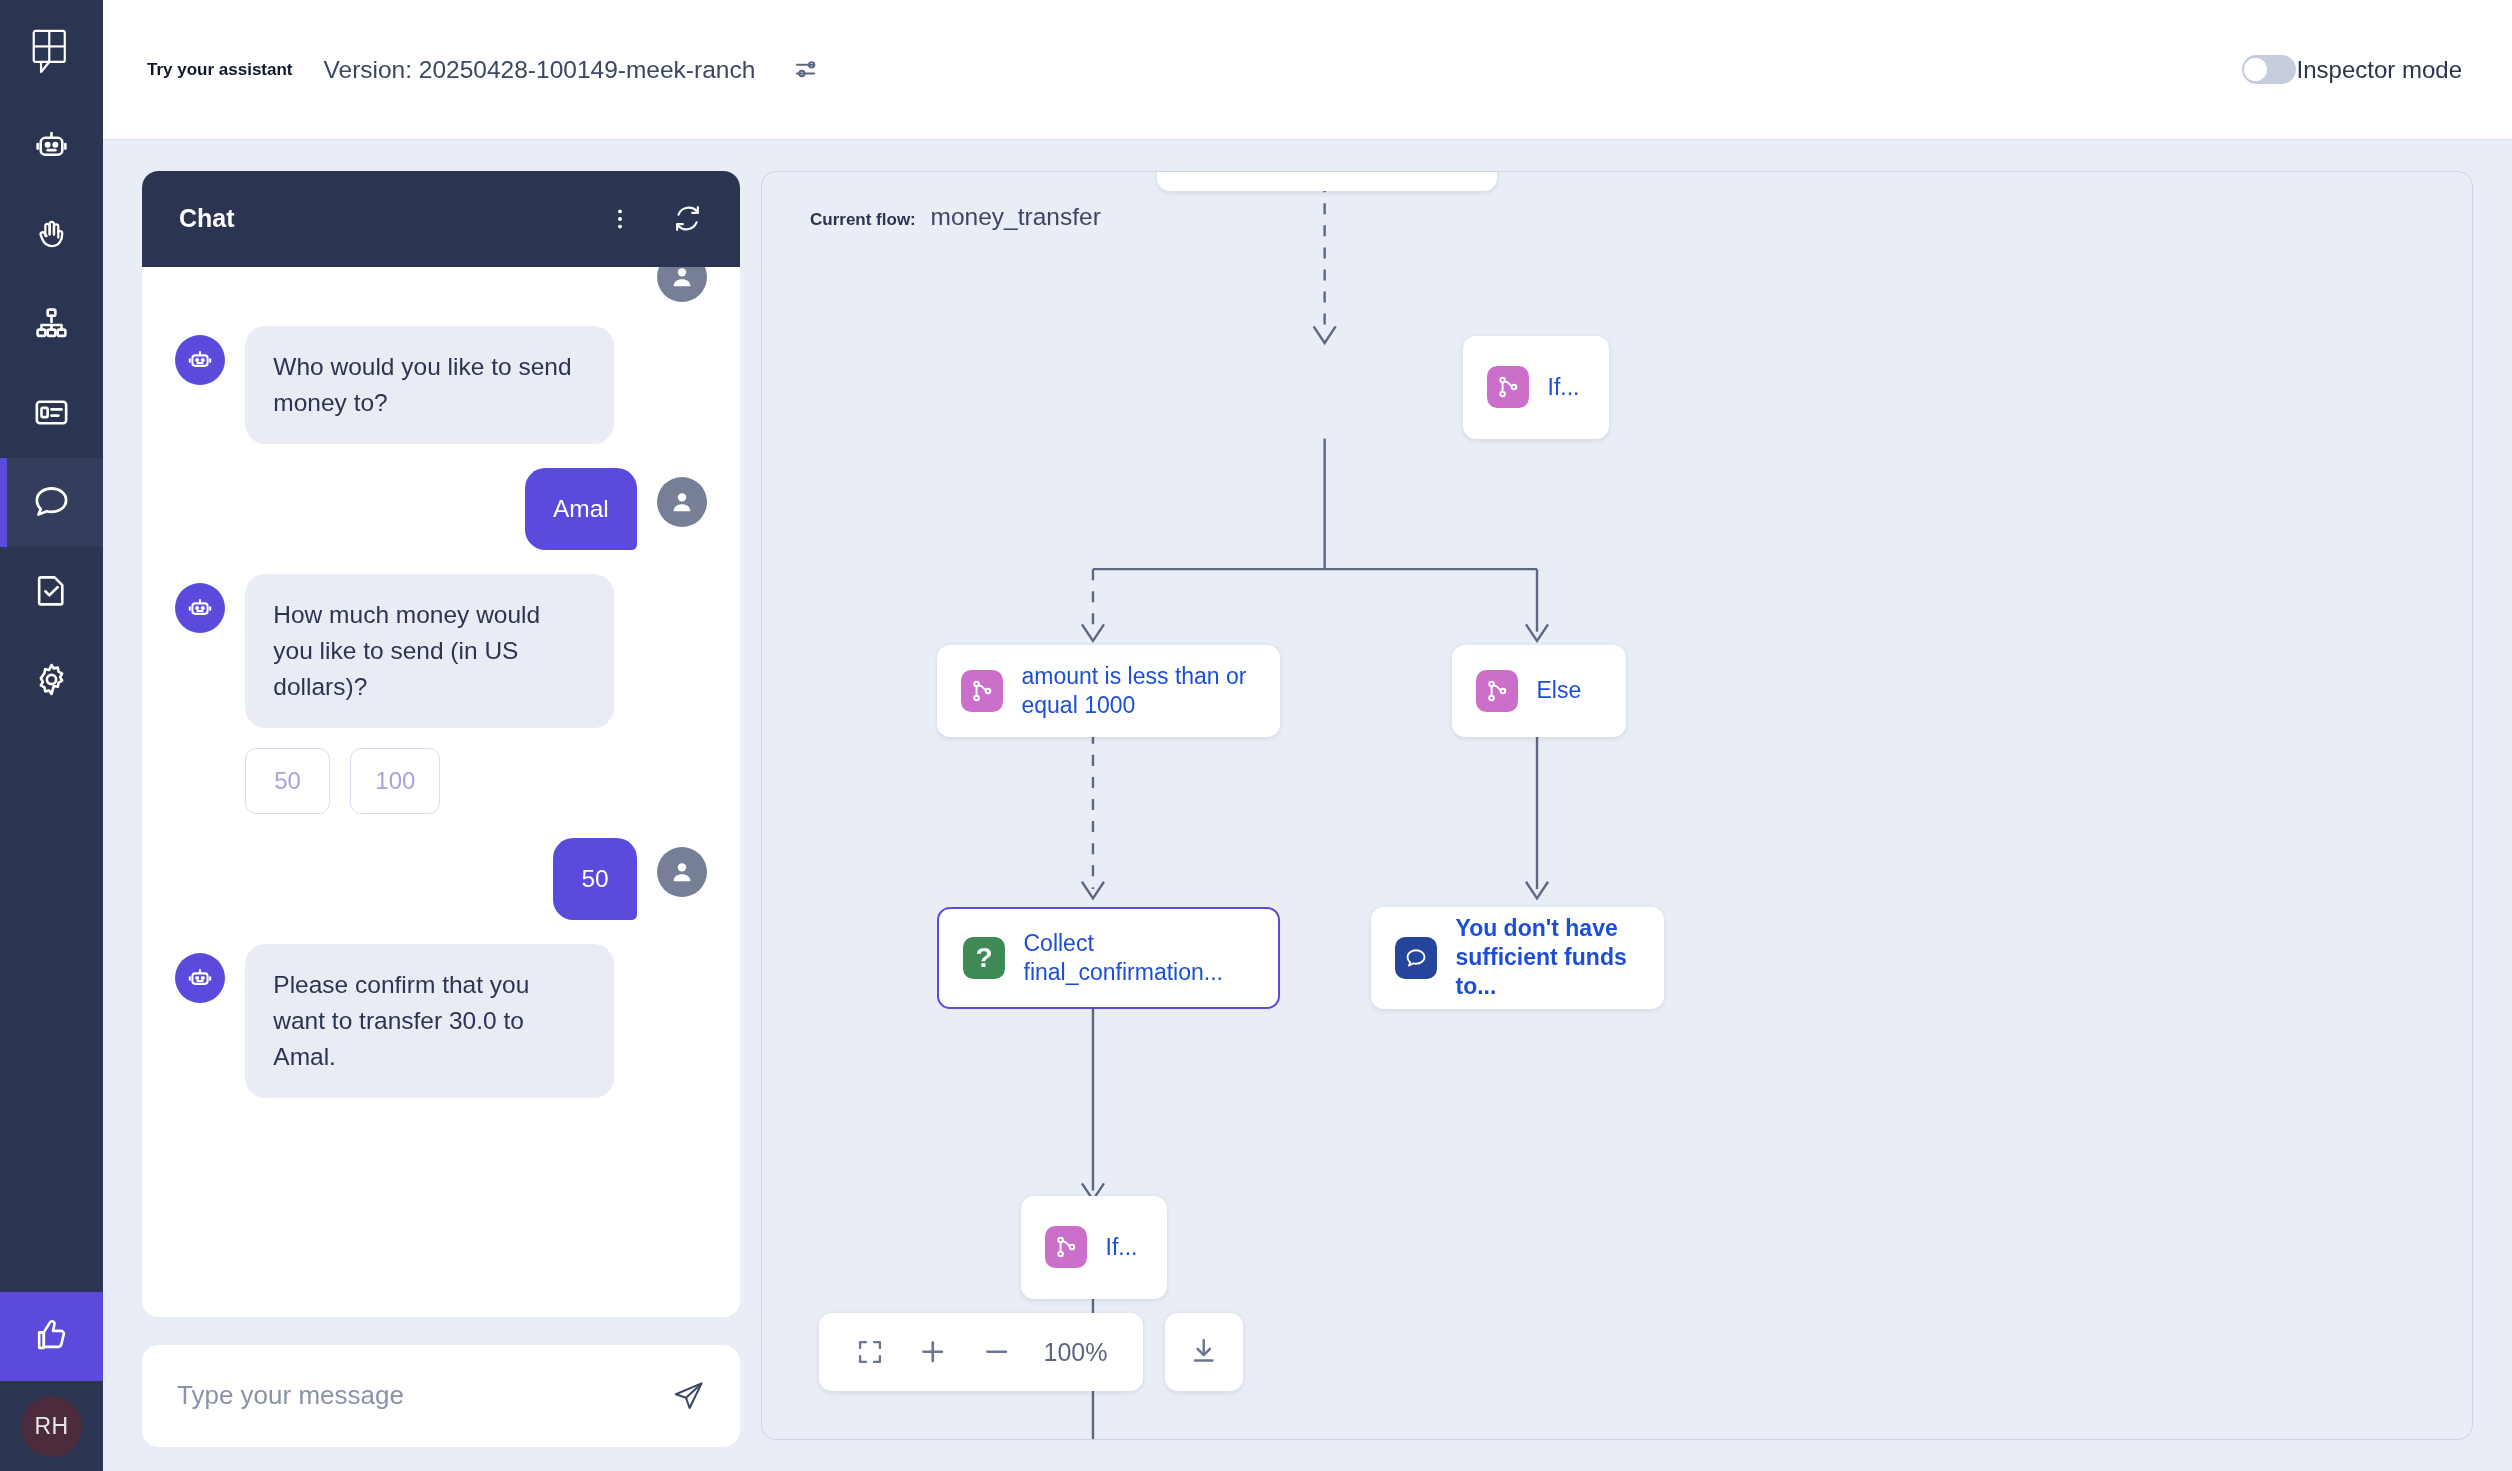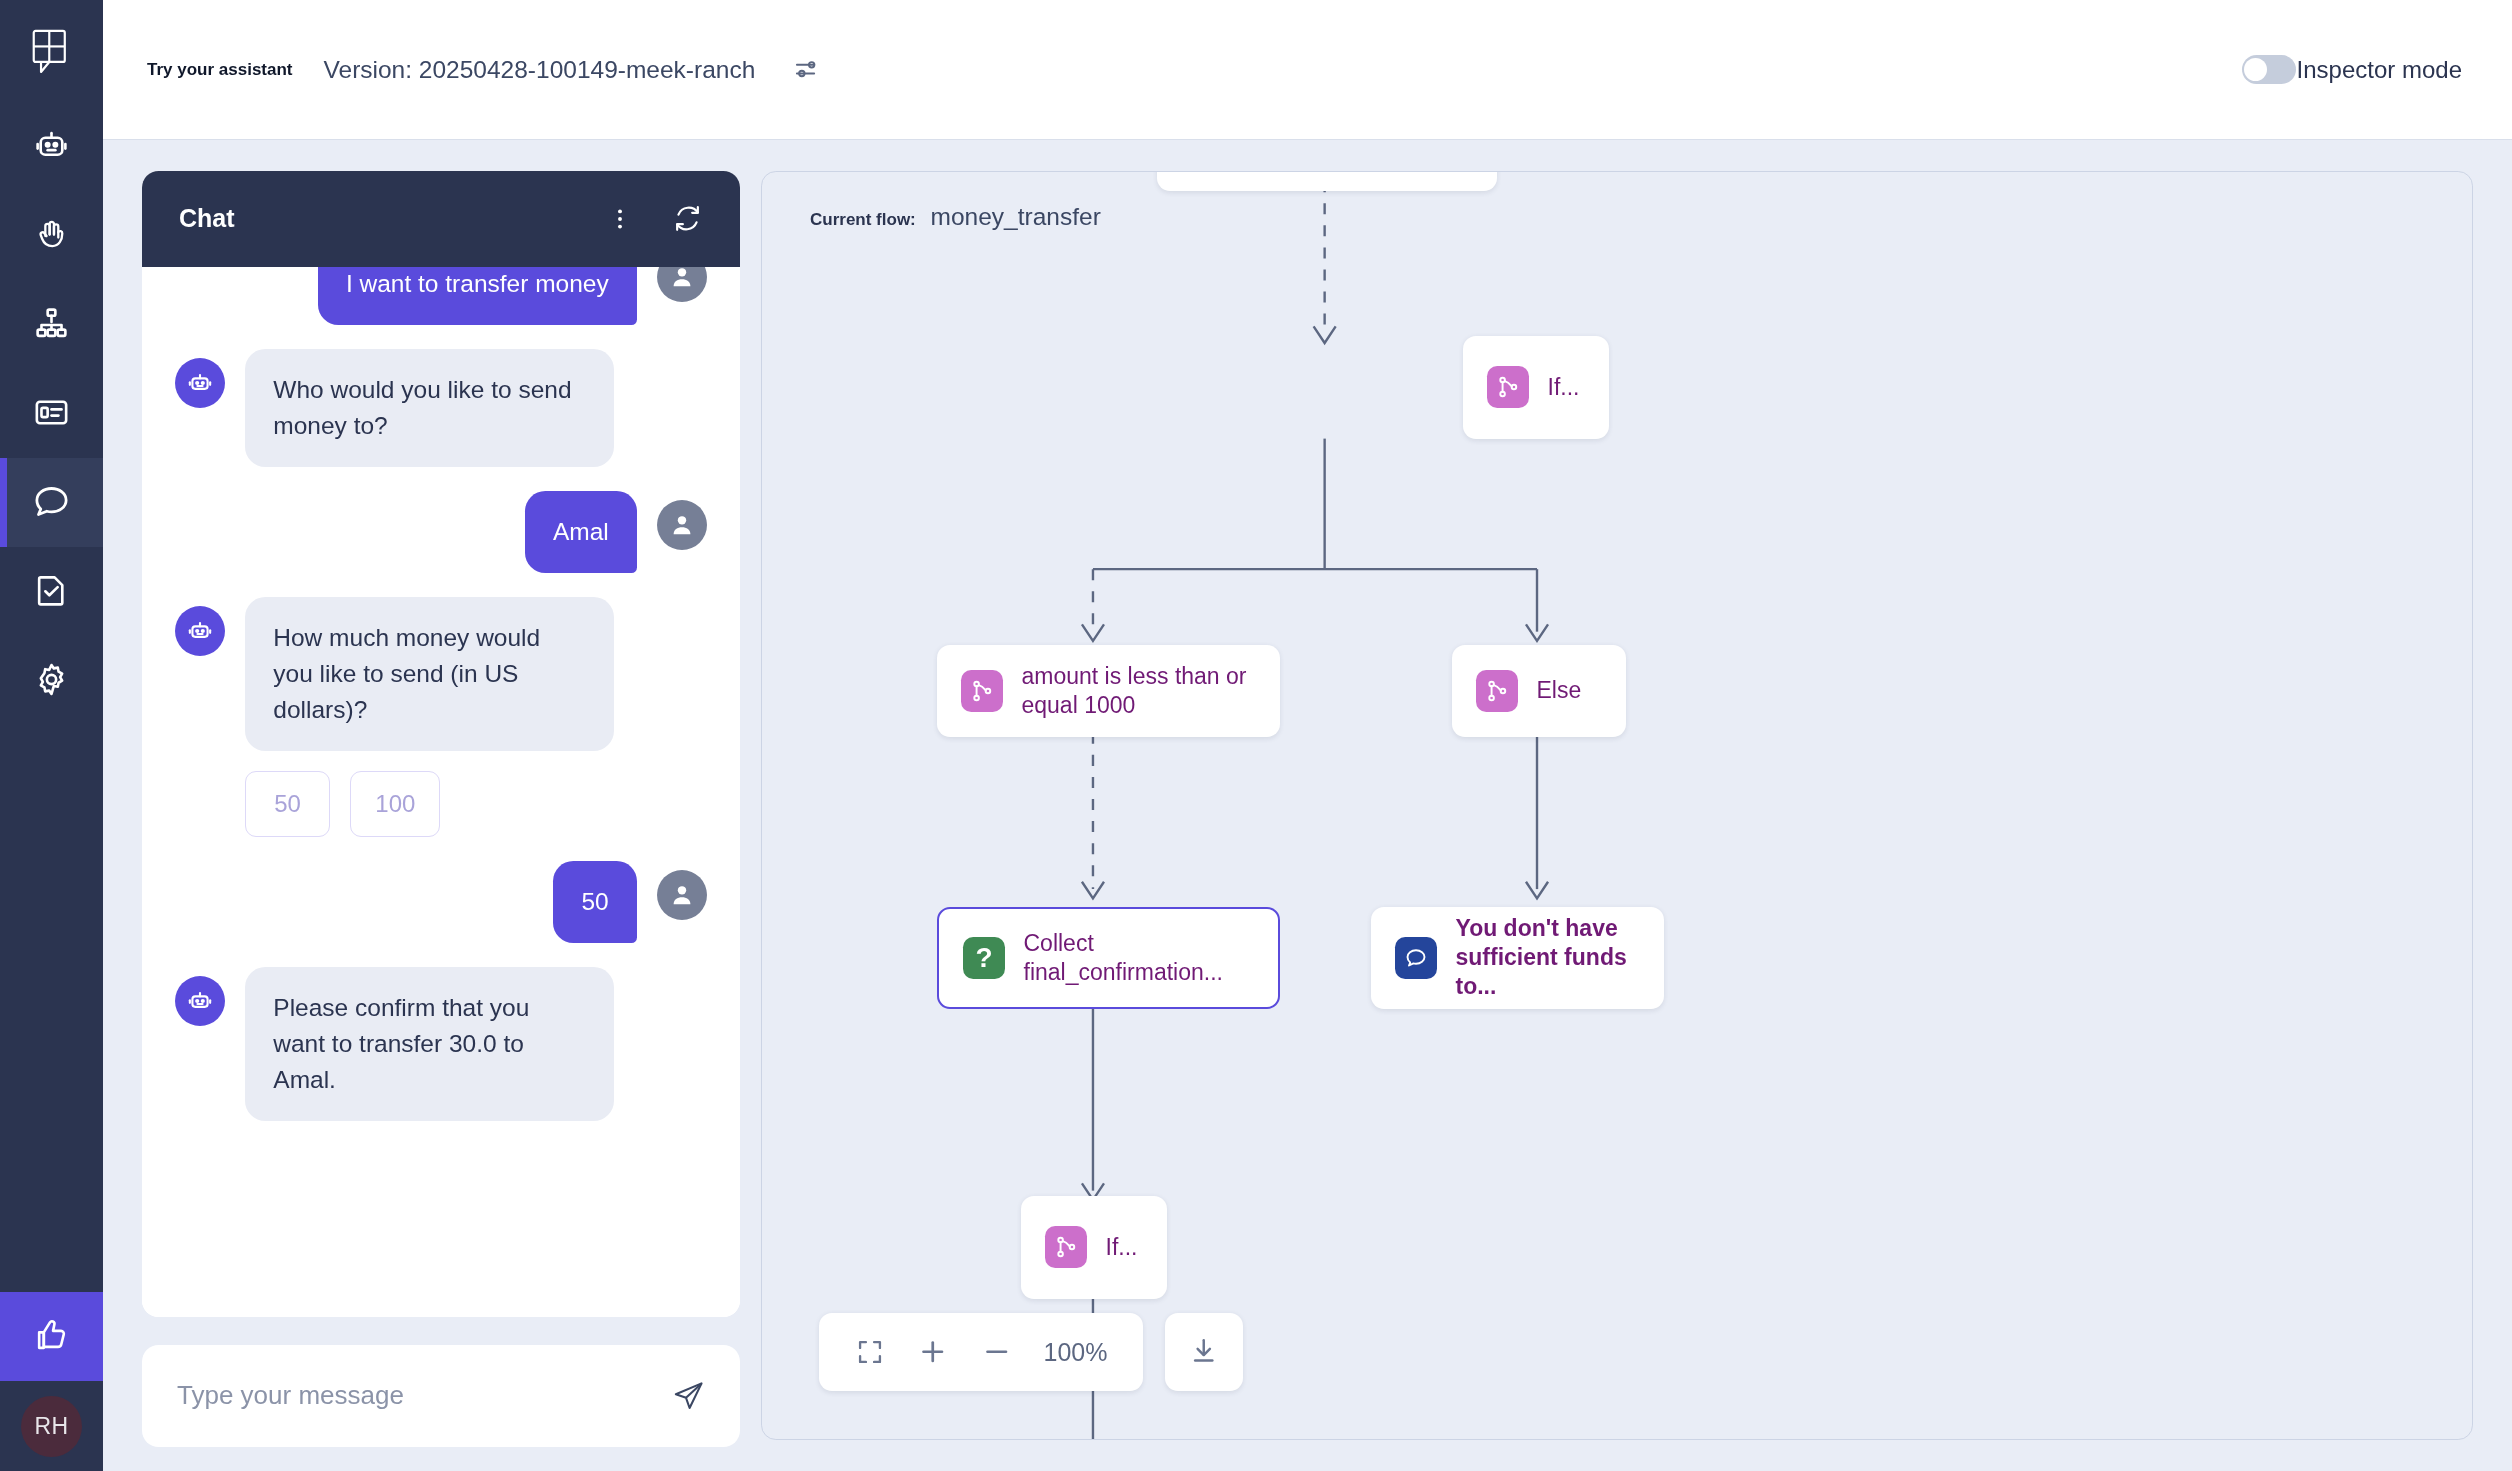--- a/index.html
+++ b/index.html
@@ -163,21 +163,21 @@
     cursor: pointer;
   }
   .node.selected { border: 2.8px solid #5a4bdc; box-shadow: none; }
   .node-ic {
     width: 42px; height: 42px; min-width: 42px; border-radius: 10.2px;
     display: flex; align-items: center; justify-content: center; margin-right: 18.5px;
   }
   .ic-branch { background: #cc6fcb; }
   .ic-collect { background: #3f8a54; color: #fff; font-size: 28px; font-weight: bold; }
   .ic-message { background: #24459b; }
-  .node-label { font-size: 23px; line-height: 29px; color: #701a75; }
+  .node-label { font-size: 23px; line-height: 29px; color: #1d4ed8; }
 
   .ghost-node {
     position: absolute; background: #fff; border-radius: 13px;
     box-shadow: 0 1.8px 5.5px rgba(43,52,80,.10);
   }
 
   .zoombar {
     position: absolute; left: 57px; bottom: 48px;
     display: flex; align-items: center; gap: 22px;
   }
@@ -349,21 +349,20 @@
                   <polyline points="20 3.2 20 7.6 15.6 7.6"></polyline>
                 <path d="M4 16.5A8.5 8.5 0 0 0 19 15"></path>
                   <polyline points="4 20.8 4 16.4 8.4 16.4"></polyline>
               </svg>
             </span>
           </div>
 
           <div class="chat-body">
 
             <div class="msg-row user first">
-              <div class="bubble-user">I want to transfer money</div>
               <div class="avatar-user">
                 <svg width="28" height="28" viewBox="0 0 24 24" fill="#fff">
                     <circle cx="12" cy="8" r="3.6"></circle>
                     <path d="M4.8 20c0-3.8 3.2-6 7.2-6s7.2 2.2 7.2 6z"></path>
                   </svg>
               </div>
             </div>
 
             <div class="msg-row">
               <div class="avatar-bot">

